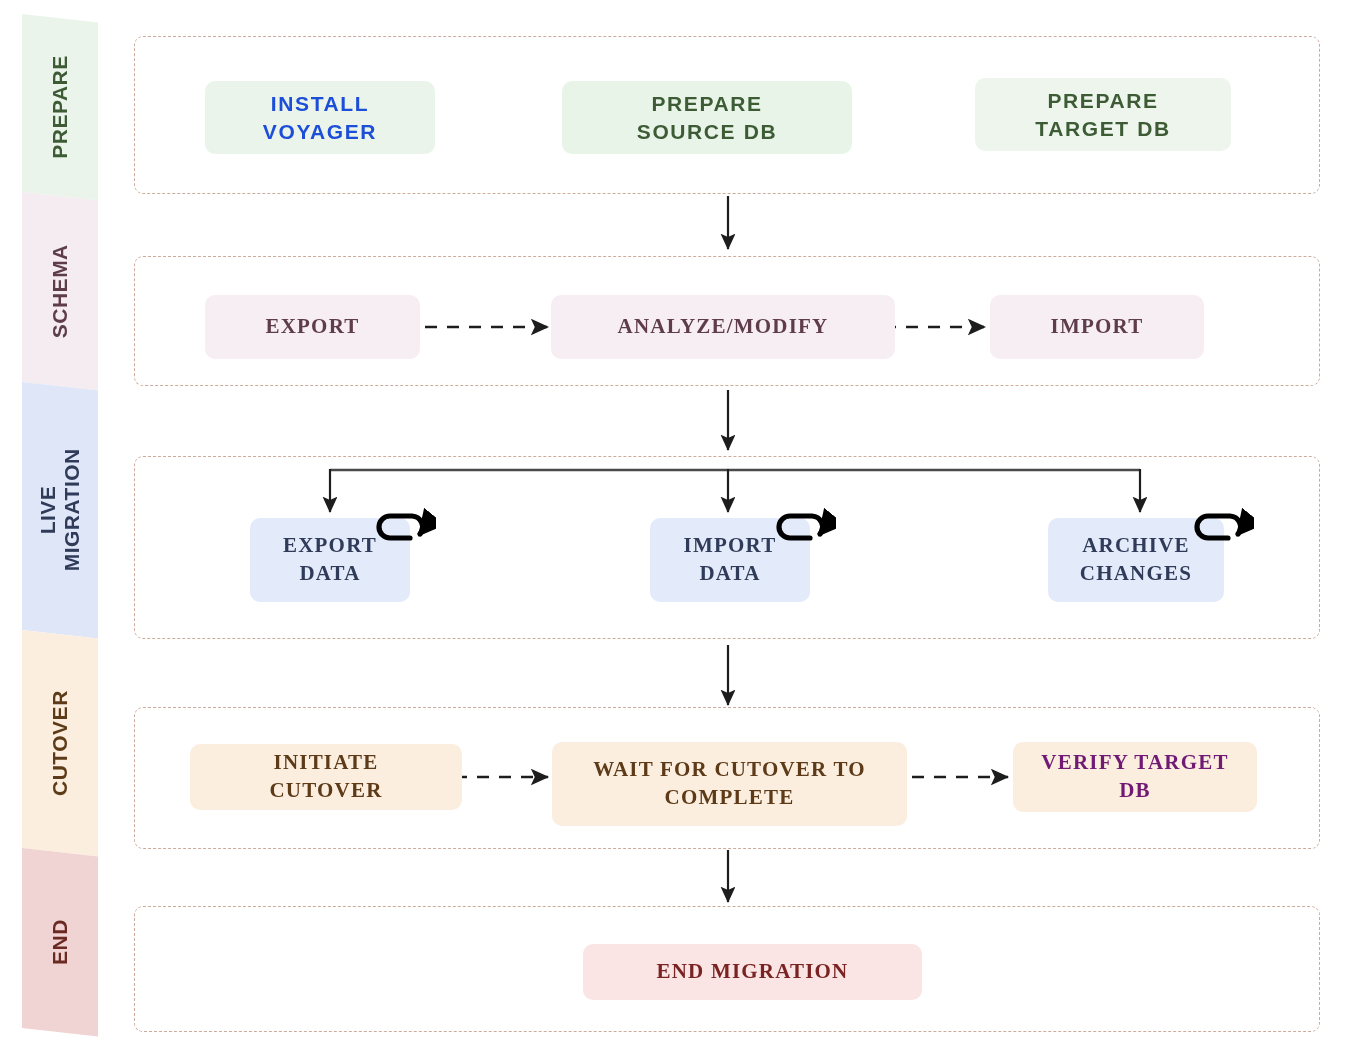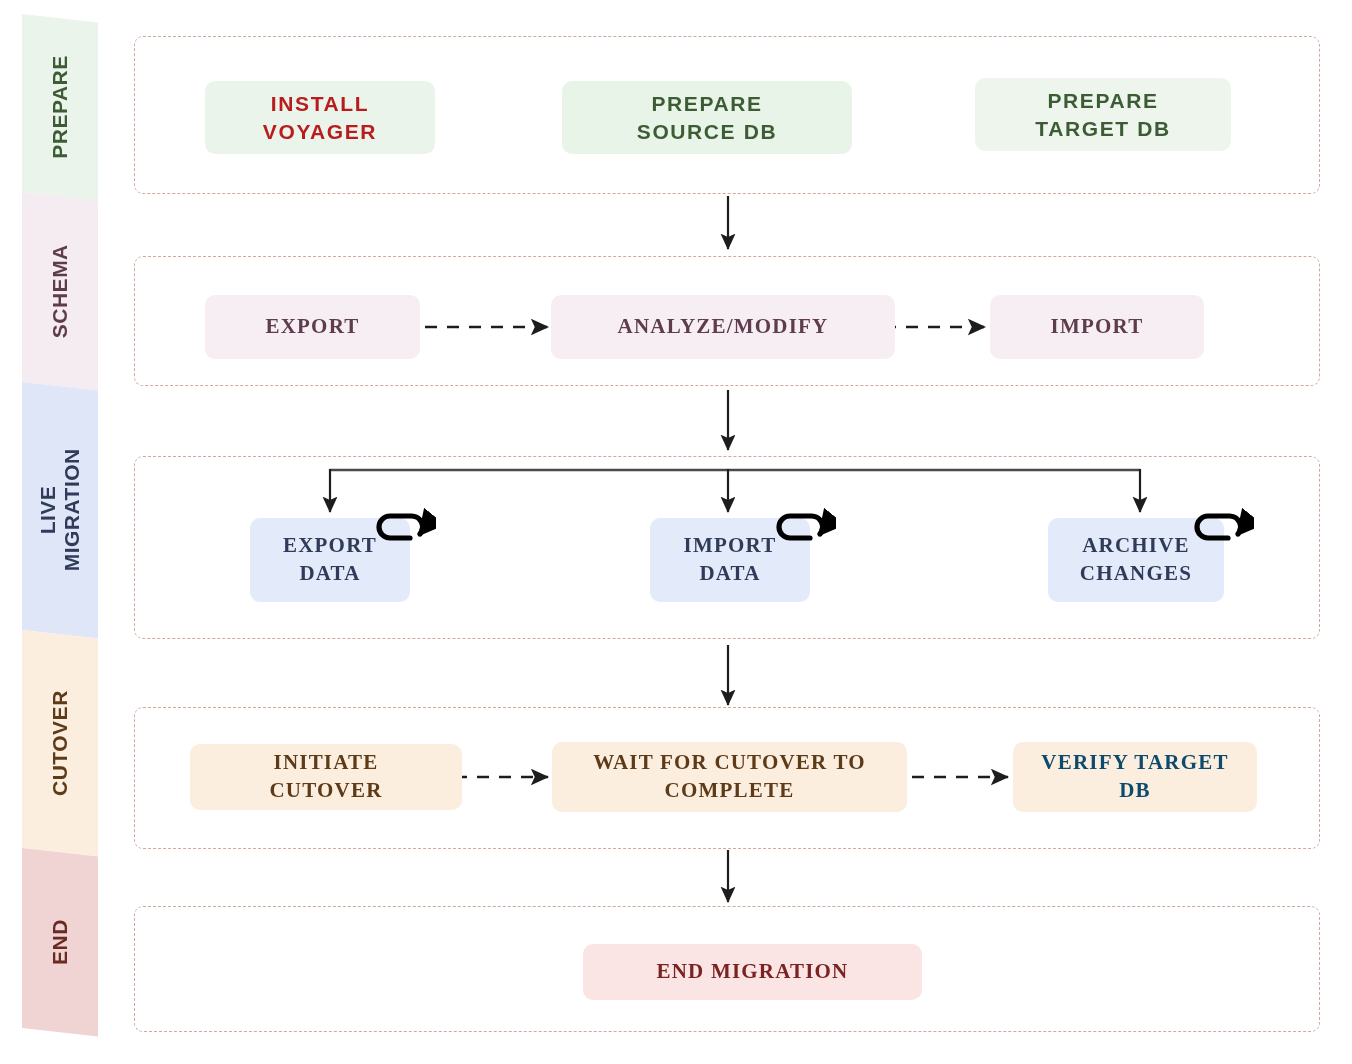--- a/index.html
+++ b/index.html
@@ -194,21 +194,21 @@
   <div class="panel" style="left:134px; top:36px; width:1186px; height:158px;"></div>
 
   <div class="panel" style="left:134px; top:256px; width:1186px; height:130px;"></div>
 
   <div class="panel" style="left:134px; top:456px; width:1186px; height:183px;"></div>
 
   <div class="panel" style="left:134px; top:707px; width:1186px; height:142px;"></div>
 
   <div class="panel" style="left:134px; top:906px; width:1186px; height:126px;"></div>
 
-  <div class="node sans" style="left:205px; top:81px; width:230px; height:73px; background:#eaf4ea; color:#b91c1c; font-size:21px;">INSTALL
+  <div class="node sans" style="left:205px; top:81px; width:230px; height:73px; background:#eaf4ea; color:#1d4ed8; font-size:21px;">INSTALL
 VOYAGER</div>
 
   <div class="node sans" style="left:562px; top:81px; width:290px; height:73px; background:#e9f4e9; color:#3d5c35; font-size:21px;">PREPARE
 SOURCE DB</div>
 
   <div class="node sans" style="left:975px; top:78px; width:256px; height:73px; background:#edf5ed; color:#3d5c35; font-size:21px;">PREPARE
 TARGET DB</div>
 
   <div class="node mono" style="left:205px; top:295px; width:215px; height:64px; background:#f6eef3; color:#5e3c4c; font-size:21px;">EXPORT</div>
 
@@ -248,21 +248,21 @@
       <marker id="loopah3" markerWidth="7" markerHeight="7" refX="4.4" refY="2.6" orient="auto" markerUnits="strokeWidth">
         <path d="M0,0 L5,2.6 L0,5.2 Z" fill="#000"></path>
       </marker>
     </defs>
     <path d="M36,38 L16,38 A11,11 0 0 1 16,16 L38,16 A11,11 0 0 1 46,34" stroke="#000" stroke-width="5.2" fill="none" stroke-linecap="round" marker-end="url(#loopah3)"></path>
   </svg>
 
   <div class="node mono" style="left:190px; top:744px; width:272px; height:66px; background:#fbeede; color:#5d3a18; font-size:21px;">INITIATE
 CUTOVER</div>
 
-  <div class="node mono" style="left:552px; top:742px; width:355px; height:70px; background:#fbeede; color:#5d3a18; font-size:21px;">WAIT FOR CUTOVER TO
+  <div class="node mono" style="left:552px; top:742px; width:355px; height:84px; background:#fbeede; color:#5d3a18; font-size:21px;">WAIT FOR CUTOVER TO
 COMPLETE</div>
 
-  <div class="node mono" style="left:1013px; top:742px; width:244px; height:70px; background:#fbeede; color:#0c4a6e; font-size:21px;">VERIFY TARGET
+  <div class="node mono" style="left:1013px; top:742px; width:244px; height:70px; background:#fbeede; color:#701a75; font-size:21px;">VERIFY TARGET
 DB</div>
 
   <div class="node mono" style="left:583px; top:944px; width:339px; height:56px; background:#fbe4e4; color:#7a2323; font-size:21px;">END MIGRATION</div>
 
 </div>
 
 </body></html>

